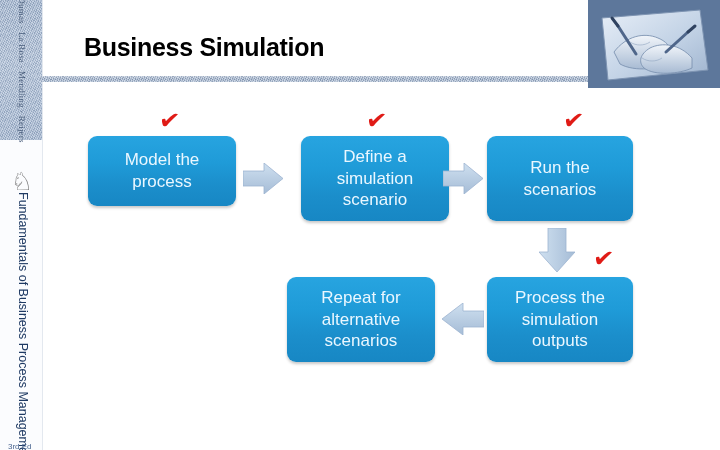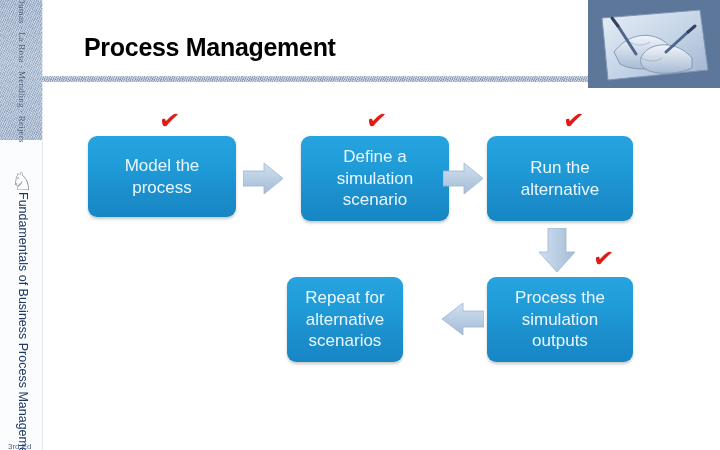--- a/index.html
+++ b/index.html
@@ -151,24 +151,24 @@
     align-items: center;
     justify-content: center;
     text-align: center;
     font-size: 17px;
     line-height: 1.28;
     font-family: "Liberation Sans", sans-serif;
     padding: 0 6px;
     box-sizing: border-box;
   }
 
-  #box-model    { left: 88px;  top: 136px; width: 148px; height: 81px; }
+  #box-model    { left: 88px;  top: 136px; width: 148px; height: 70px; }
   #box-define   { left: 287px; top: 136px; width: 148px; height: 85px; margin-left: 14px; }
   #box-run      { left: 487px; top: 136px; width: 146px; height: 85px; }
-  #box-repeat   { left: 287px; top: 277px; width: 116px; height: 85px; }
+  #box-repeat   { left: 287px; top: 277px; width: 148px; height: 85px; }
   #box-analyze  { left: 487px; top: 277px; width: 146px; height: 85px; }
 
   
   .arrow { position: absolute; }
   .arrow svg { display: block; }
   #arrow-1 { left: 243px; top: 163px; }
   #arrow-2 { left: 443px; top: 163px; }
   #arrow-3 { left: 539px; top: 228px; }
   #arrow-4 { left: 442px; top: 303px; }
 
@@ -199,21 +199,21 @@
 
     <div class="sidebar-icon">♘</div>
 
     <div class="sidebar-title">Fundamentals of Business Process Management</div>
 
     <div class="sidebar-edition">3rd Ed</div>
 
     <div class="sidebar-divider"></div>
   </div>
 
-  <div class="slide-title">Process Management</div>
+  <div class="slide-title">Business Simulation</div>
   <div class="title-rule"></div>
 
   <div class="corner-image">
     <svg viewBox="0 0 132 88" xmlns="http://www.w3.org/2000/svg">
       <defs>
         <linearGradient id="paperG" x1="0" y1="0" x2="1" y2="1">
           <stop offset="0%" stop-color="#e7eef7"></stop>
           <stop offset="55%" stop-color="#c3d3e6"></stop>
           <stop offset="100%" stop-color="#9fb4cf"></stop>
         </linearGradient>
@@ -236,21 +236,21 @@
           <path d="M62,50 C56,54 48,54 42,50"></path>
         </g>
       </g>
     </svg>
   </div>
 
   <div id="box-model" class="flow-box">Model the process</div>
 
   <div id="box-define" class="flow-box">Define a simulation scenario</div>
 
-  <div id="box-run" class="flow-box">Run the alternative</div>
+  <div id="box-run" class="flow-box">Run the scenarios</div>
 
   <div id="box-repeat" class="flow-box">Repeat for alternative scenarios</div>
 
   <div id="box-analyze" class="flow-box">Process the simulation outputs</div>
 
   <div id="arrow-1" class="arrow">
     <svg width="40" height="31" viewBox="0 0 40 31" xmlns="http://www.w3.org/2000/svg">
       <defs>
         <linearGradient id="arrG1" x1="0" y1="0" x2="0" y2="1">
           <stop offset="0%" stop-color="#cfe0f0"></stop>

